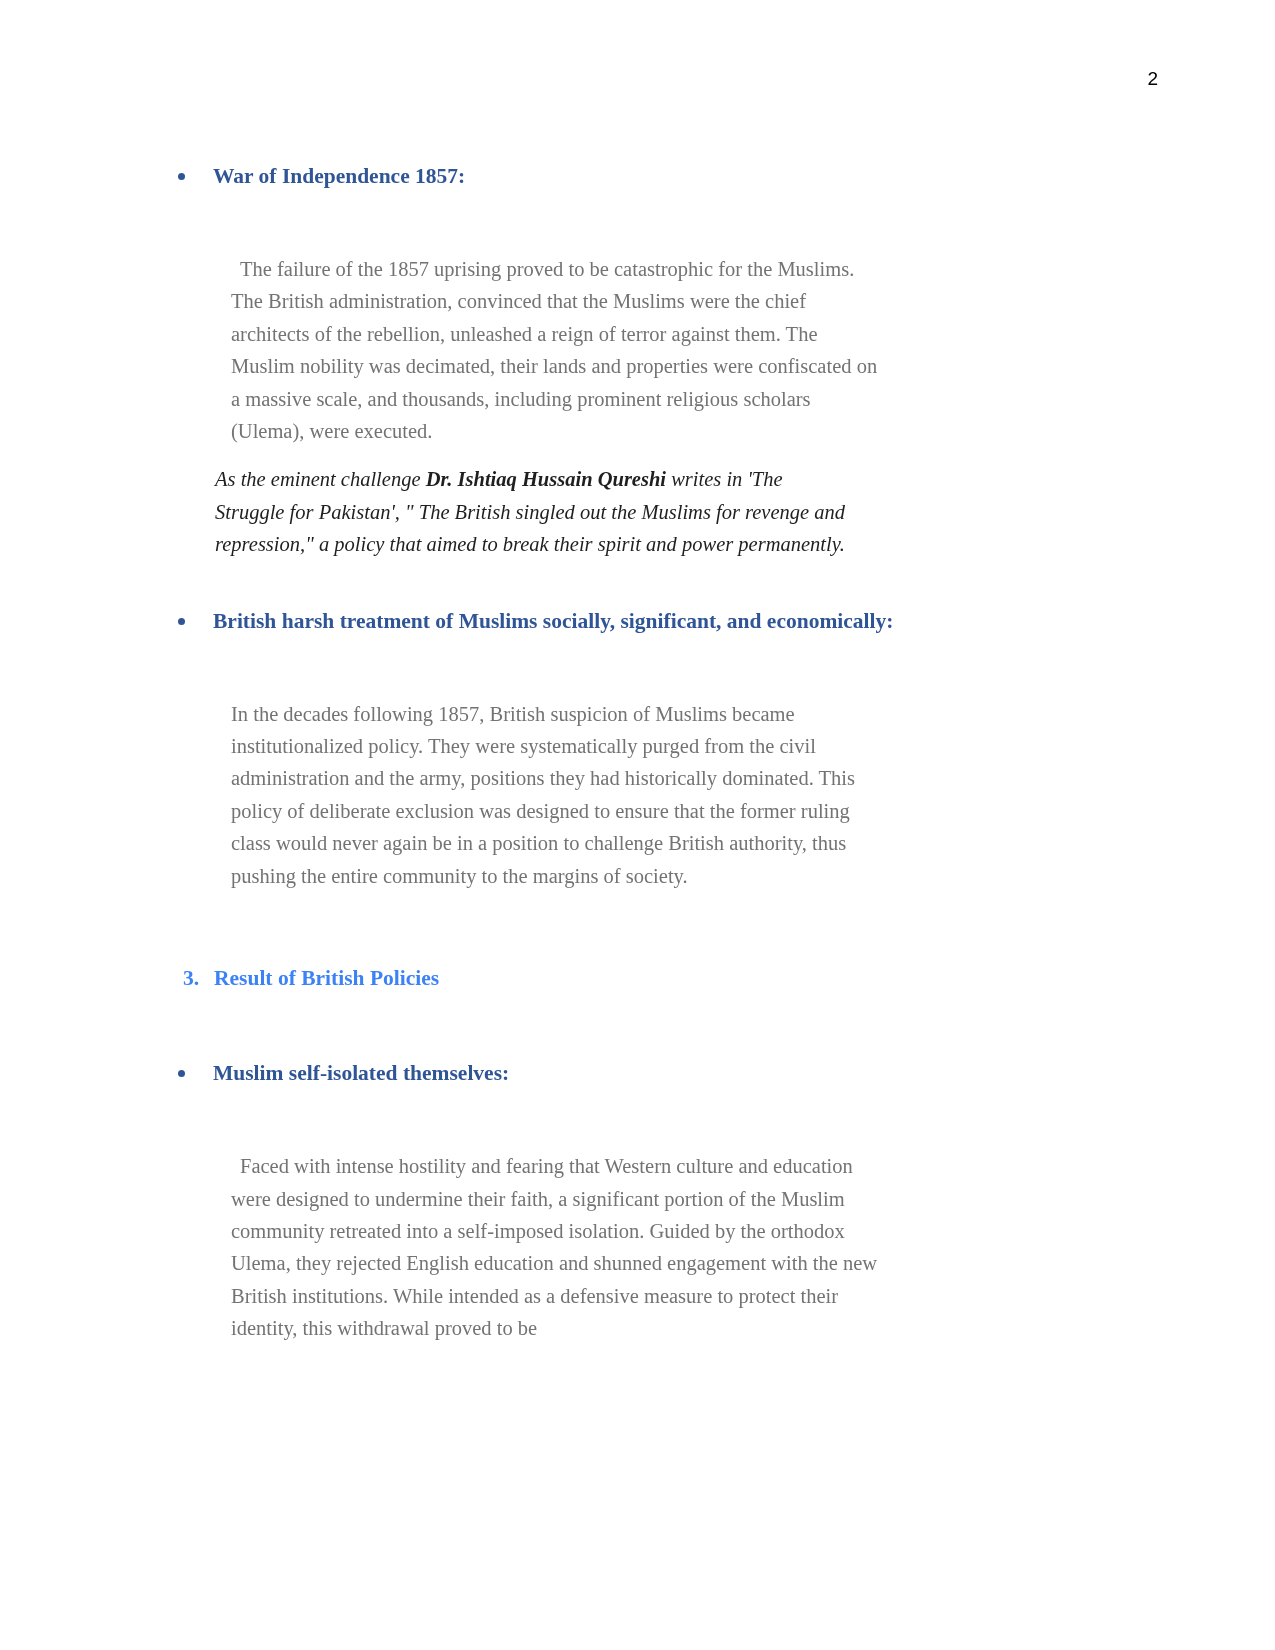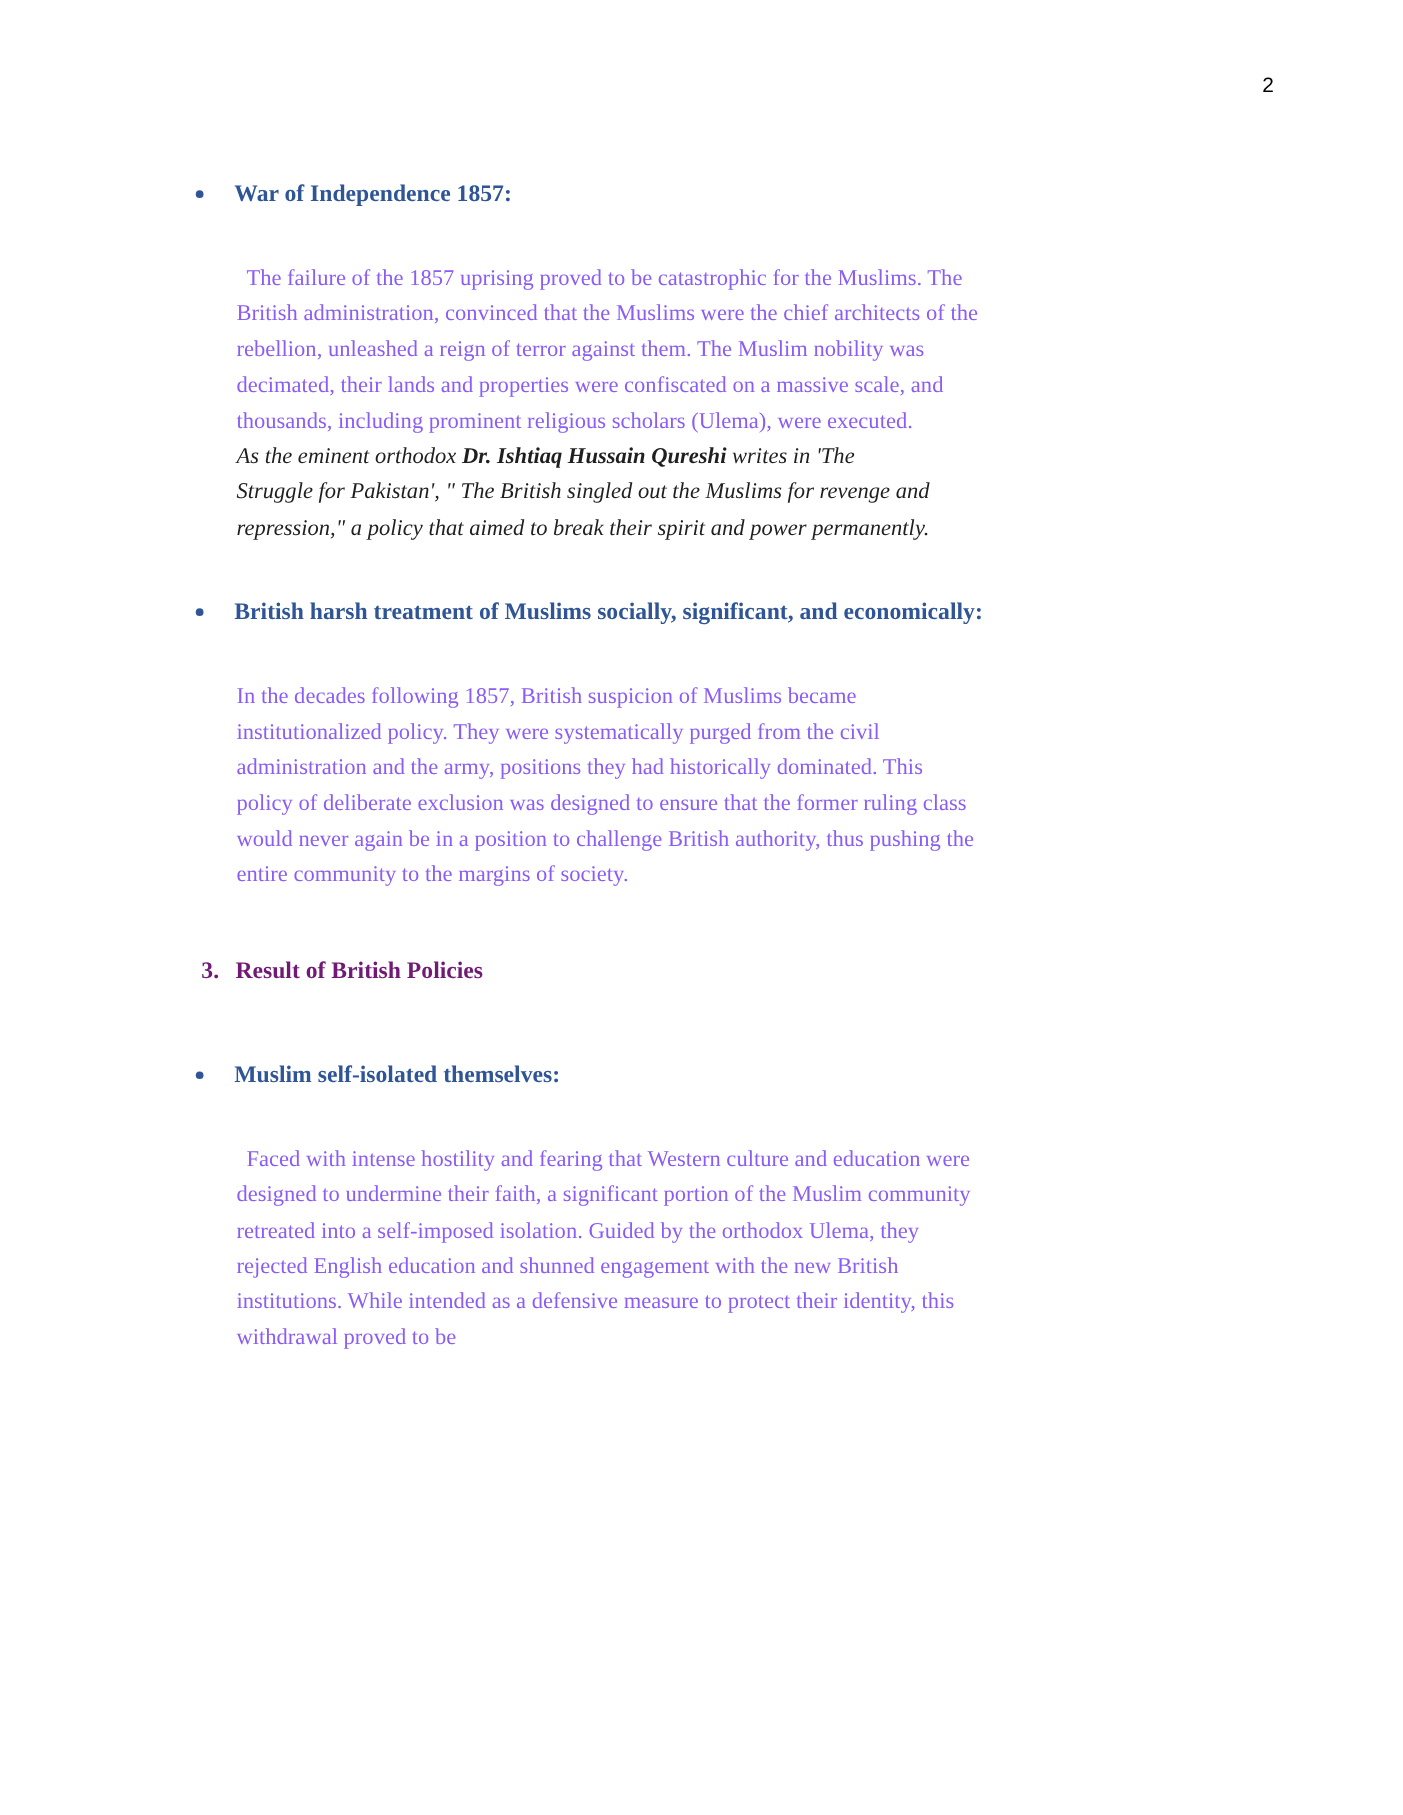--- a/index.html
+++ b/index.html
@@ -50,26 +50,26 @@
     left: 178px;
     top: 13px;
     width: 7px;
     height: 7px;
     border-radius: 50%;
     background: #2f5597;
   }
 
   
   .body-para {
-    margin: 0;
+    margin: 16px;
     padding-left: 215px;
     padding-right: 200px;
     font-size: 20.5px;
     line-height: 32.4px;
-    color: #8b5cf6;
+    color: #737373;
     text-align: left;
   }
   .body-para.wide {
     padding-left: 143px;
     padding-right: 180px;
   }
   .body-para.indent-first {
     text-indent: 9px;
   }
   .quote-para {
@@ -84,21 +84,21 @@
   .quote-para .name {
     font-weight: bold;
   }
 
   
   .num-heading {
     margin: 0;
     padding-left: 183px;
     font-size: 21.5px;
     font-weight: bold;
-    color: #701a75;
+    color: #3b82f6;
     font-family: "Liberation Serif", "DejaVu Serif", serif;
   }
   .num-heading .num {
     display: inline-block;
     min-width: 31px;
   }
 
   
   .sp-58 { height: 58px; }
   .sp-44 { height: 44px; }
@@ -116,21 +116,21 @@
 
     <div class="bullet-heading">
       <span class="bullet-dot"></span>
       <span>War of Independence 1857:</span>
     </div>
 
     <div class="sp-44"></div>
 
     <p class="body-para indent-first"> The failure of the 1857 uprising proved to be catastrophic for the Muslims. The British administration, convinced that the Muslims were the chief architects of the rebellion, unleashed a reign of terror against them. The Muslim nobility was decimated, their lands and properties were confiscated on a massive scale, and thousands, including prominent religious scholars (Ulema), were executed.</p>
 
-    <p class="quote-para"><span>As the eminent orthodox </span><span class="name">Dr. Ishtiaq Hussain Qureshi</span><span> writes in 'The Struggle for Pakistan', " The British singled out the Muslims for revenge and repression," a policy that aimed to break their spirit and power permanently.</span></p>
+    <p class="quote-para"><span>As the eminent challenge </span><span class="name">Dr. Ishtiaq Hussain Qureshi</span><span> writes in 'The Struggle for Pakistan', " The British singled out the Muslims for revenge and repression," a policy that aimed to break their spirit and power permanently.</span></p>
 
     <div class="sp-44"></div>
 
     <div class="bullet-heading">
       <span class="bullet-dot"></span>
       <span>British harsh treatment of Muslims socially, significant, and economically:</span>
     </div>
 
     <div class="sp-44"></div>
 

